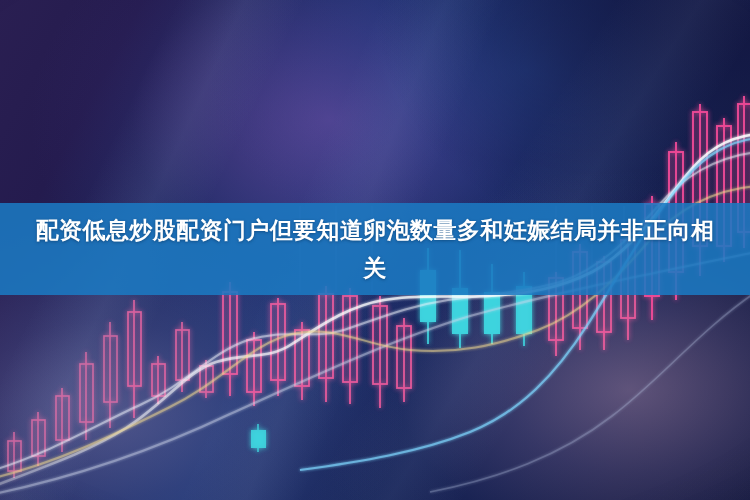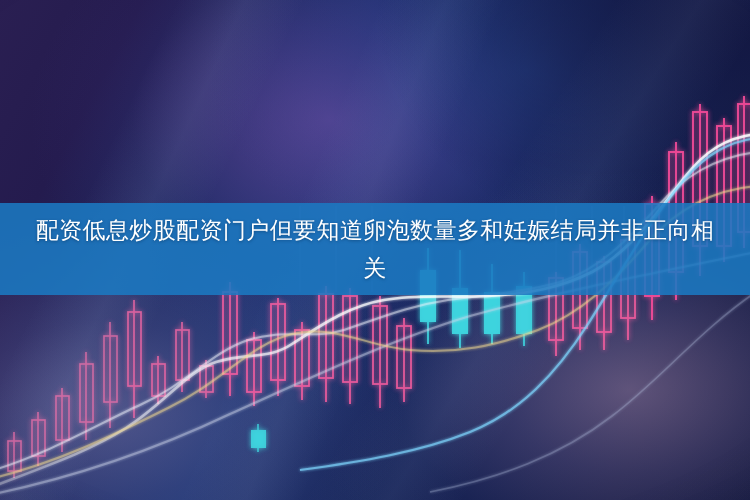--- a/index.html
+++ b/index.html
@@ -123,21 +123,21 @@
     display: flex;
     align-items: center;
     justify-content: center;
     background: rgba(27, 121, 193, 0.88);
   }
 
   #banner-text {
     width: 700px;
     text-align: center;
     color: #ffffff;
-    font-weight: normal;
+    font-weight: bold;
     font-size: 23px;
     line-height: 38px;
     letter-spacing: 0.4px;
     text-shadow: 0 1px 3px rgba(10, 50, 90, 0.55);
     font-family: "Liberation Sans", "DejaVu Sans", sans-serif;
   }
 </style>
 </head>
 <body>
 

